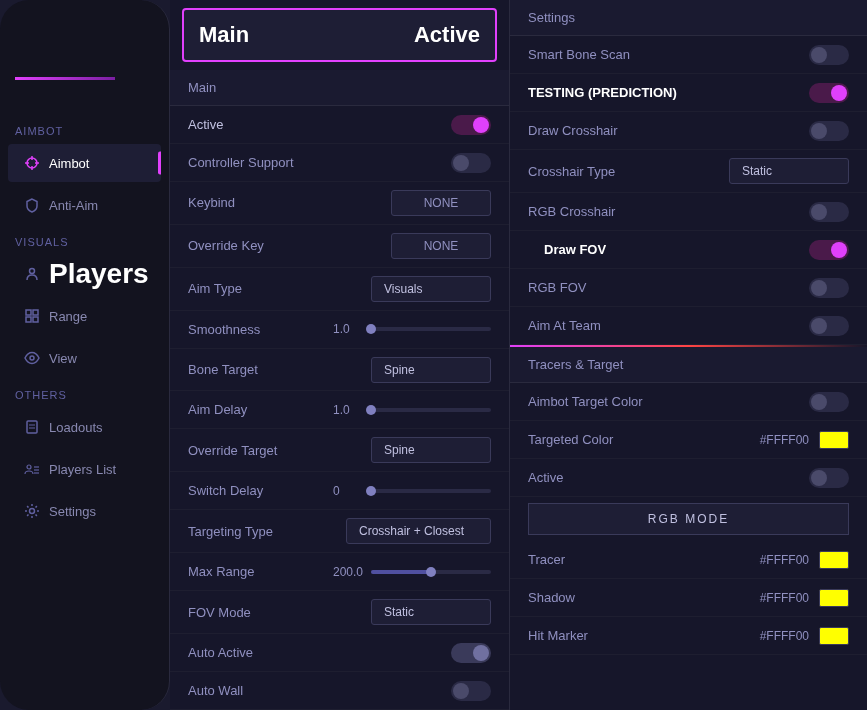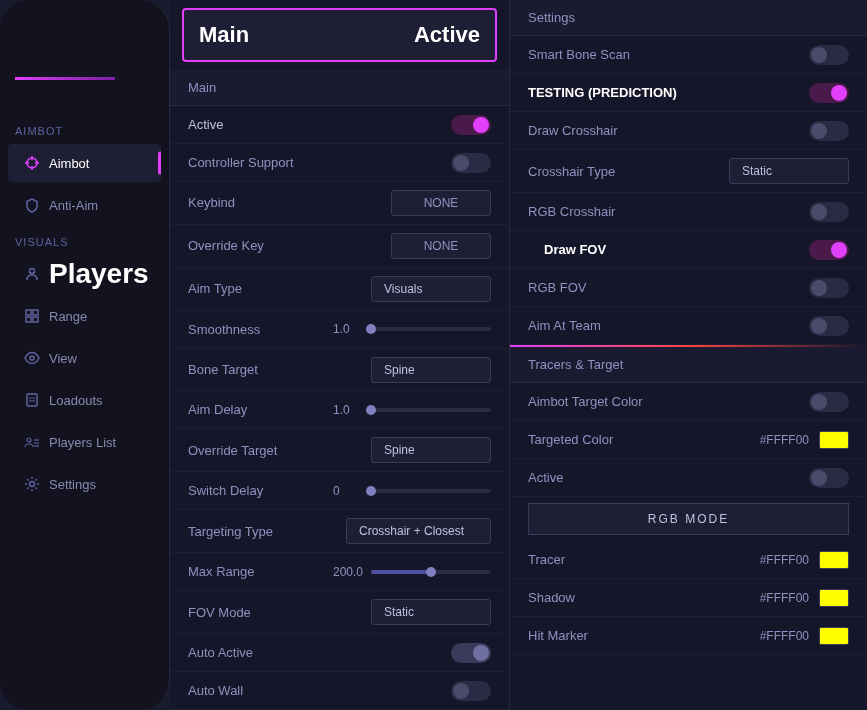--- a/index.html
+++ b/index.html
@@ -368,20 +368,21 @@
   <div class="sidebar-item">
     <div class="sidebar-icon">
       <svg width="16" height="16" viewBox="0 0 16 16" fill="none">
         <path d="M1 8C3 4 6 2.5 8 2.5C10 2.5 13 4 15 8C13 12 10 13.5 8 13.5C6 13.5 3 12 1 8Z" stroke="#6060a0" stroke-width="1.5" fill="none"></path>
         <circle cx="8" cy="8" r="2" stroke="#6060a0" stroke-width="1.5" fill="none"></circle>
       </svg>
     </div>
     <span>View</span>
   </div>
 
+  <div class="sidebar-section-label">Others</div>
 
   <div class="sidebar-item">
     <div class="sidebar-icon">
       <svg width="16" height="16" viewBox="0 0 16 16" fill="none">
         <rect x="3" y="2" width="10" height="12" stroke="#6060a0" stroke-width="1.5" fill="none" rx="1"></rect>
         <line x1="5" y1="6" x2="11" y2="6" stroke="#6060a0" stroke-width="1"></line>
         <line x1="5" y1="9" x2="11" y2="9" stroke="#6060a0" stroke-width="1"></line>
       </svg>
     </div>
     <span>Loadouts</span>

